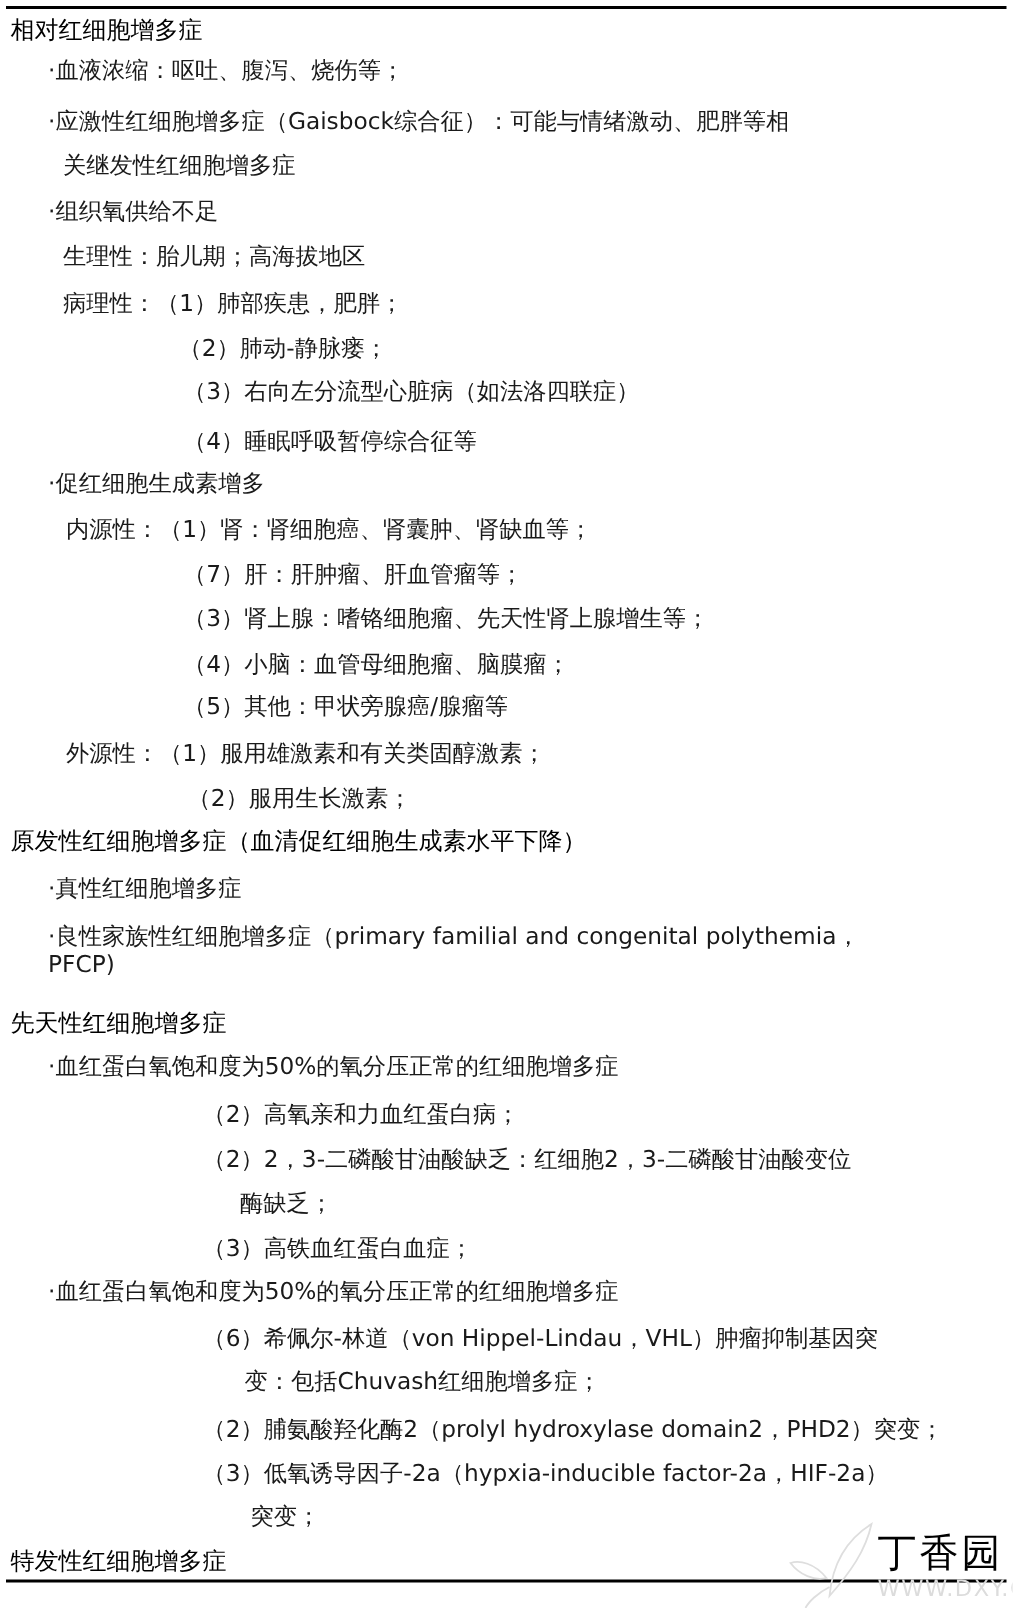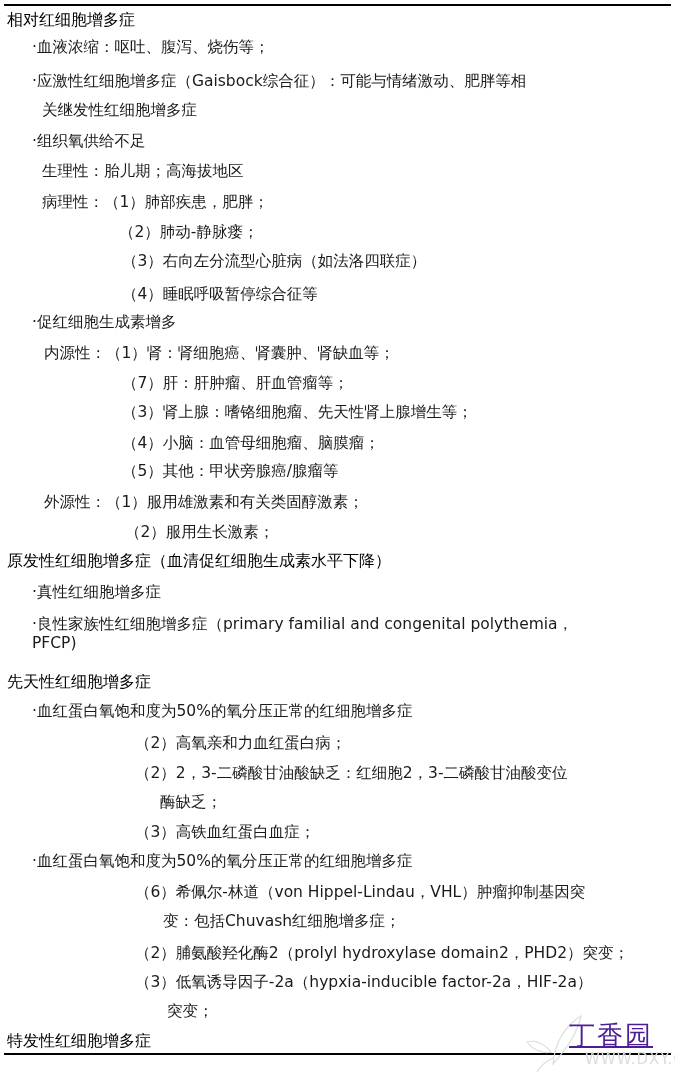--- a/index.html
+++ b/index.html
@@ -13,21 +13,21 @@
     .rule.bottom { top: 1053px; }
     .line {
       position: absolute; white-space: nowrap;
       font-size: 15.5px; line-height: 20px; letter-spacing: 0px;
     }
     .h { left: 7px; font-size: 16px; color: #000000; }
     .watermark {
       position: absolute; left: 525px; top: 1012px; width: 150px; height: 60px;
       color: #d8d8d8; pointer-events: none;
     }
-    .watermark .wm-text { position: absolute; left: 44px; top: 6px; font-size: 26px; letter-spacing: 2px; color: #4c1d95; text-decoration: underline; }
+    .watermark .wm-text { position: absolute; left: 60px; top: 6px; font-size: 26px; letter-spacing: 2px; color: #000000; }
     .watermark .wm-url { position: absolute; left: 60px; top: 38px; font-size: 15px; letter-spacing: 1px; color: #dcdcdc; text-align: right; }
     .watermark svg { position: absolute; left: 0; top: 0; }
   </style>
 </head>
 <body>
 
 <div class="rule top"></div>
 
 <div class="line h" style="top:10px">相对红细胞增多症</div>
 <div class="line" style="left:32px;top:37px">·血液浓缩：呕吐、腹泻、烧伤等；</div>

